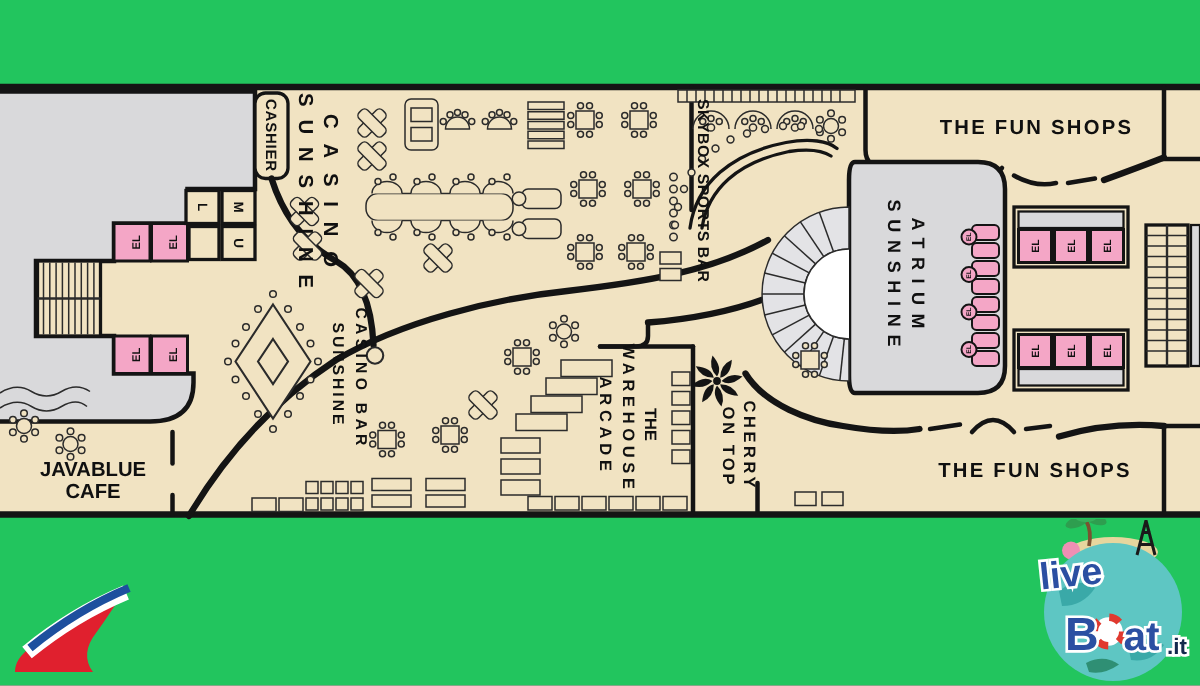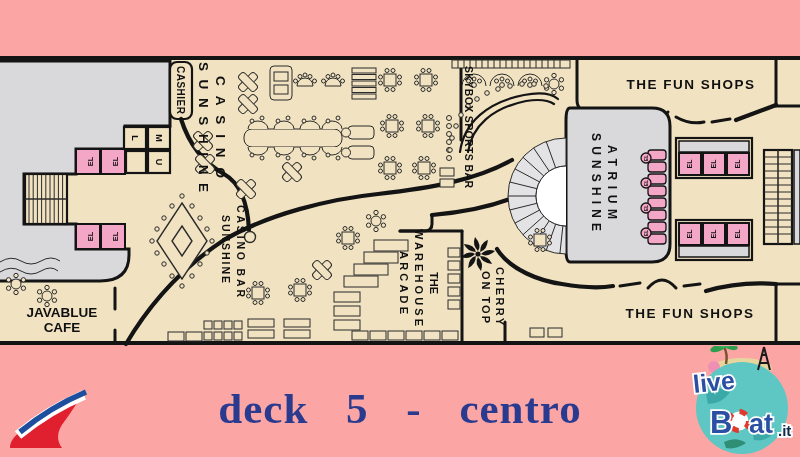--- a/index.html
+++ b/index.html
@@ -1,21 +1,21 @@
 <!DOCTYPE html>
 <html style="--c-floor: #f1e3c2; --c-gray: #d9d9db; --c-pink: #f4a6c6; --c-wall: #141414; --c-title: #2a3a8e; --c-logo_blue: #2b4fa2; --c-globe: #5ec6c3; --c-carnival_red: #e0202e; --c-carnival_blue: #1d4f9e;"><head>
 <meta charset="utf-8">
 <style>
   :root{
     --c-floor:#f1e3c2; --c-gray:#d9d9db; --c-pink:#f4a6c6; --c-wall:#141414;
     --c-title:#2a3a8e; --c-logo_blue:#2b4fa2; --c-globe:#5ec6c3;
     --c-carnival_red:#e0202e; --c-carnival_blue:#1d4f9e;
   }
   html,body{margin:0;padding:0;background:#888;}
-  .stage{position:relative;width:800px;height:457px;background:#fca5a5;overflow:hidden;
+  .stage{position:relative;width:800px;height:457px;background:#22c55e;overflow:hidden;
          font-family:"Liberation Sans",sans-serif;}
   svg text{user-select:none;}
   .fl{fill:var(--c-floor);}
   .grp{fill:var(--c-gray);stroke:var(--c-wall);stroke-width:3;}
   .grs{fill:var(--c-gray);stroke:#141414;stroke-width:1.5;}
   .pkb{fill:var(--c-pink);stroke:#141414;stroke-width:2;}
   .pks{fill:var(--c-pink);stroke:#141414;stroke-width:1.3;}
   .wl{stroke:var(--c-wall);fill:none;stroke-linecap:round;}
   .w2{stroke-width:2.2;} .w3{stroke-width:3;} .w4{stroke-width:4.2;}
   .bx{fill:var(--c-floor);stroke:#141414;stroke-width:2.2;}
@@ -454,21 +454,20 @@
       <g class="fn">
         <use href="#r6" x="16" y="284" transform="scale(1)"></use>
         <use href="#r6" x="47" y="296"></use>
       </g>
       <text class="lbl" font-size="13.5" text-anchor="middle" x="62" y="317">JAVABLUE</text>
       <text class="lbl" font-size="13.5" text-anchor="middle" x="62" y="332">CAFE</text>
     </g>
   </svg>
 
   
-  <div class="deck-title">deck 5 - centro</div>
 
   
   <svg width="105" height="64" viewBox="0 0 105 64" style="position:absolute;left:6px;top:388px">
     <path d="M4,60 L56,60 C50,52 51,43 58,34 C64,26 70,16 76,8 C64,6 55,12 46,20 L16,42 C7,49 4,54 4,60 Z" fill="var(--c-carnival_red)"></path>
     <path d="M12,47 C34,29 54,17 78,7" stroke="#ffffff" stroke-width="10" fill="none"></path>
     <path d="M14,44 C36,26 56,14 80,4" stroke="var(--c-carnival_blue)" stroke-width="5.5" fill="none"></path>
   </svg>
 
   
   <svg width="116" height="111" viewBox="0 0 116 111" style="position:absolute;left:684px;top:346px">

